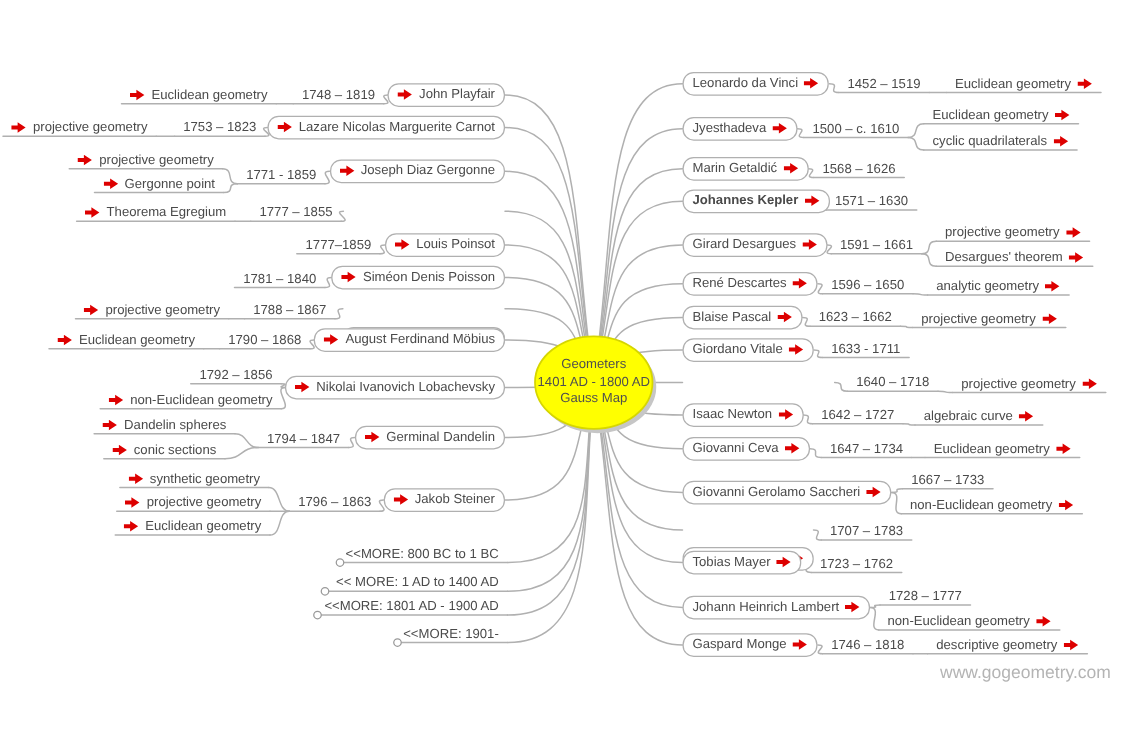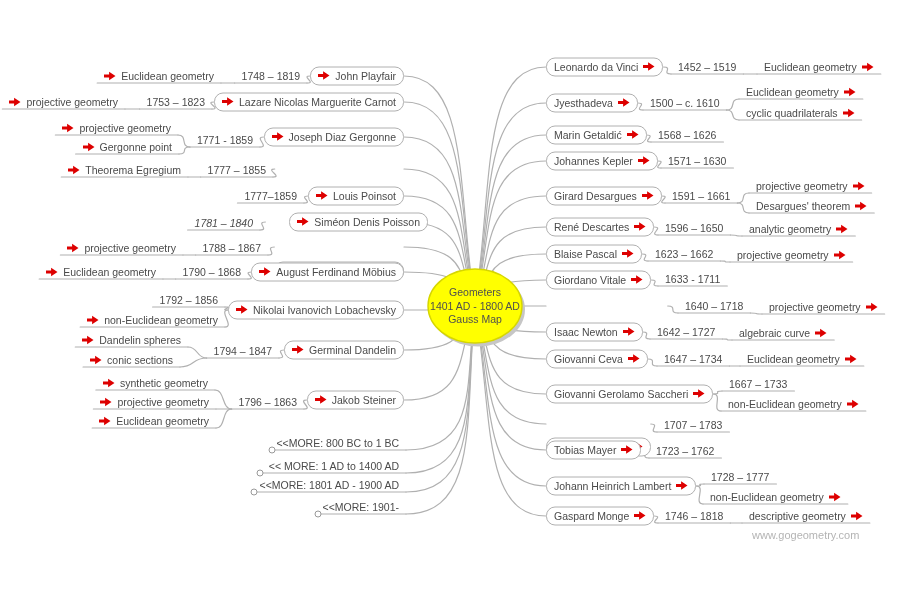--- a/index.html
+++ b/index.html
@@ -8,21 +8,21 @@
   #wires{position:absolute;left:0;top:0;z-index:0;}
   .node{position:absolute;display:flex;align-items:center;gap:5px;padding:2px 7px 3px 7px;
         background:#fff;border:1.2px solid #b0b0b0;border-radius:9px;font-size:10.5px;
         color:#4a4a4a;white-space:nowrap;z-index:2;transform:translateY(-50%);}
   .lbl{position:absolute;display:flex;align-items:center;gap:5px;font-size:10.5px;
        color:#4a4a4a;white-space:nowrap;z-index:2;transform:translateY(-50%);background:transparent;}
   .more{color:#4a4a4a;}
   .arrow{display:inline-flex;flex:none;line-height:0;}
   #center-label{position:absolute;left:475px;top:306px;transform:translate(-50%,-50%);
                 z-index:3;text-align:center;font-size:10.5px;line-height:13.5px;color:#4f4f4f;width:120px;}
-  #watermark{position:absolute;left:752px;top:529px;font-size:11px;color:#b4b4b4;z-index:2;}
+  #watermark{position:absolute;left:752px;top:529px;font-size:14px;color:#b4b4b4;z-index:2;}
 </style>
 </head>
 <body>
 
 <div id="canvas">
   <svg id="wires" width="917" height="590">
       <g stroke="#b0b0b0" fill="none" stroke-width="1.2" stroke-linecap="round">
         <path d="M404 76C469 76 457.25 191 475 306"></path>
         <path d="M234.59375 83L307 83"></path>
         <path d="M307 83C317 83 300.296875 76 310.296875 76"></path>
@@ -260,29 +260,29 @@
       <span class="arrow">
         <svg width="12" height="10" viewBox="0 0 12 10">
           <path d="M0 3.4h5.1V.8L11.5 5 5.1 9.2V6.6H0z" fill="#dd0000"></path>
         </svg>
       </span>
       <span>Louis Poinsot</span>
     </div>
     <div class="lbl" style="right: 620px; top: 196px;">
       <span>1777–1859</span>
     </div>
-    <div class="node" style="right: 489px; top: 222px; text-align: center;">
+    <div class="node" style="right: 513px; top: 222px; text-align: center;">
       <span class="arrow">
         <svg width="12" height="10" viewBox="0 0 12 10">
           <path d="M0 3.4h5.1V.8L11.5 5 5.1 9.2V6.6H0z" fill="#dd0000"></path>
         </svg>
       </span>
       <span>Siméon Denis Poisson</span>
     </div>
-    <div class="lbl" style="right: 664px; top: 223px; font-style: italic;">
+    <div class="lbl" style="right: 664px; top: 223px;">
       <span>1781 – 1840</span>
     </div>
     <div class="node" style="right: 513px; top: 247px; margin-top: 24px;">
       <span class="arrow">
         <svg width="12" height="10" viewBox="0 0 12 10">
           <path d="M0 3.4h5.1V.8L11.5 5 5.1 9.2V6.6H0z" fill="#dd0000"></path>
         </svg>
       </span>
       <span>Jean-Victor Poncelet</span>
     </div>
@@ -447,21 +447,21 @@
       <span>Marin Getaldić</span>
       <span class="arrow">
         <svg width="12" height="10" viewBox="0 0 12 10">
           <path d="M0 3.4h5.1V.8L11.5 5 5.1 9.2V6.6H0z" fill="#dd0000"></path>
         </svg>
       </span>
     </div>
     <div class="lbl" style="left: 658px; top: 135px;">
       <span>1568 – 1626</span>
     </div>
-    <div class="node" style="left: 546px; top: 161px;">
+    <div class="node" style="left: 546px; top: 161px; font-weight: bold;">
       <span>Johannes Kepler</span>
       <span class="arrow">
         <svg width="12" height="10" viewBox="0 0 12 10">
           <path d="M0 3.4h5.1V.8L11.5 5 5.1 9.2V6.6H0z" fill="#dd0000"></path>
         </svg>
       </span>
     </div>
     <div class="lbl" style="left: 668px; top: 161px;">
       <span>1571 – 1630</span>
     </div>

